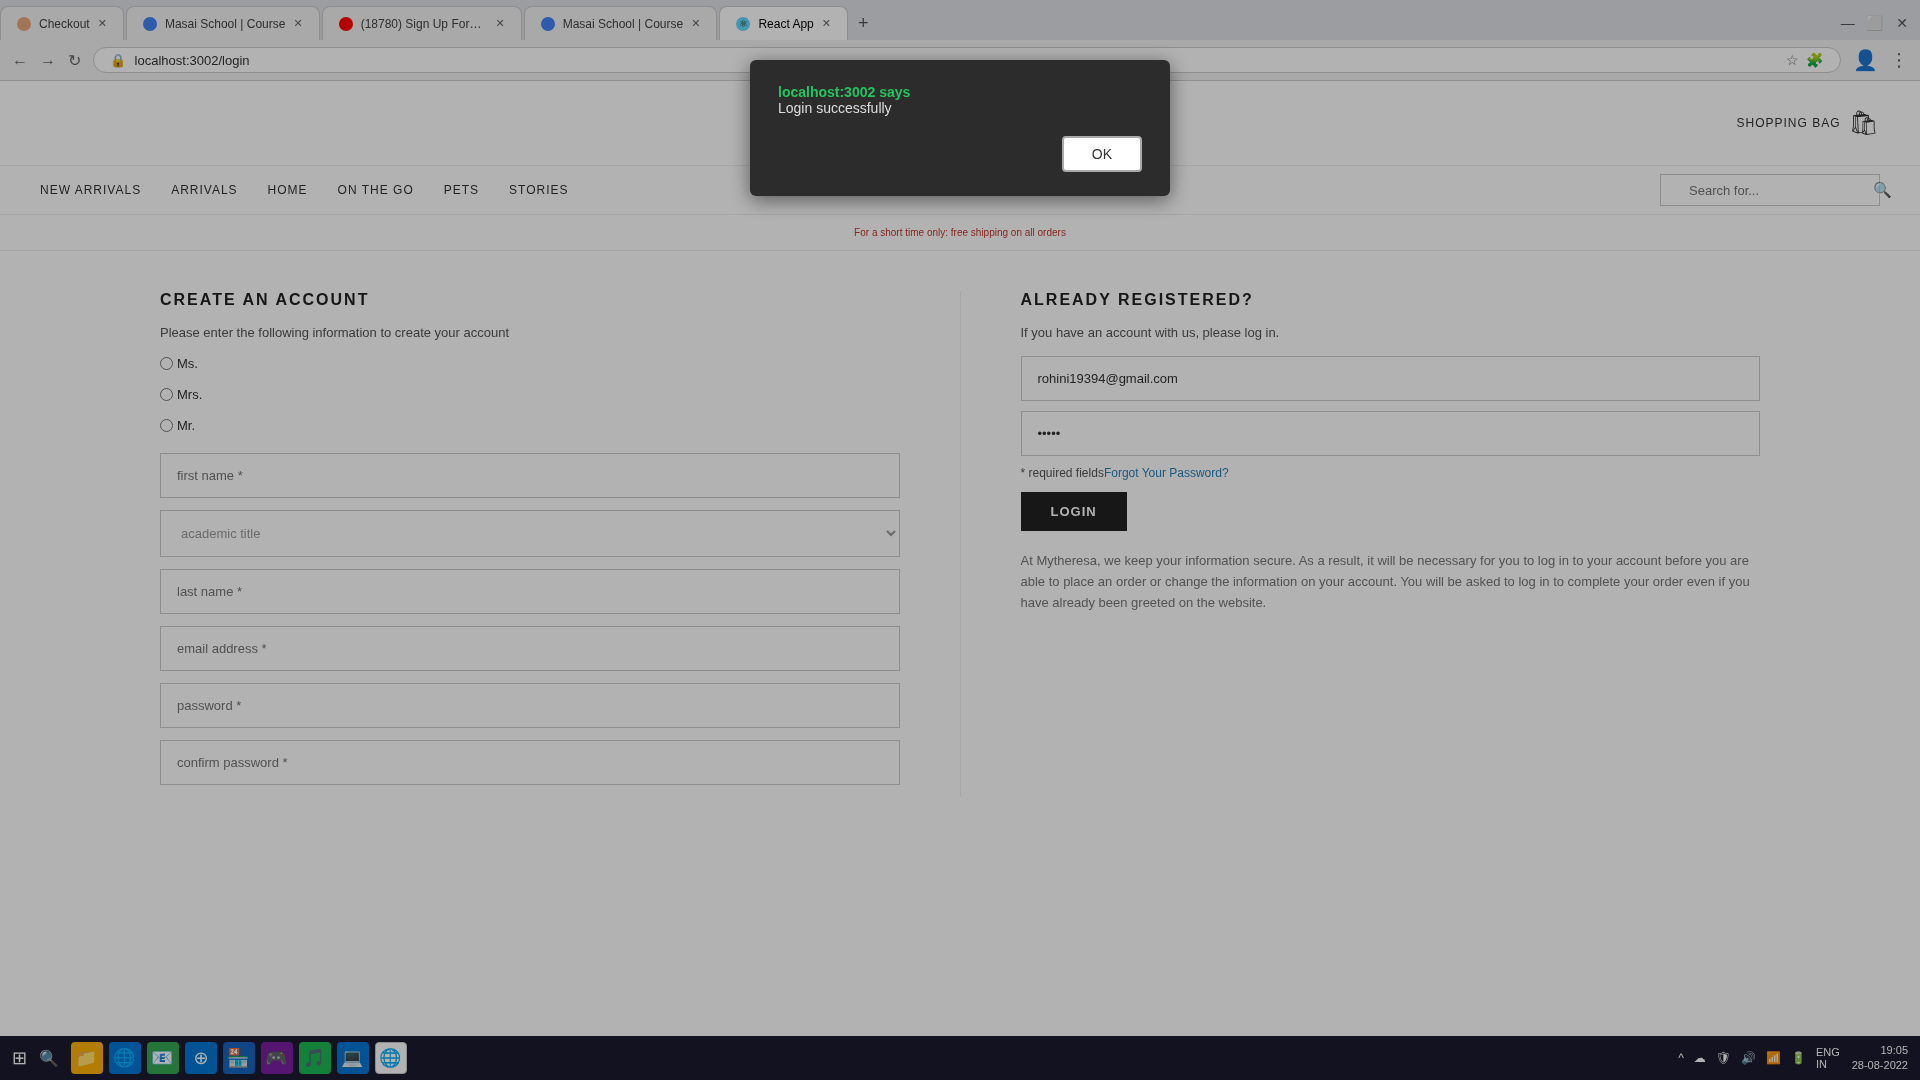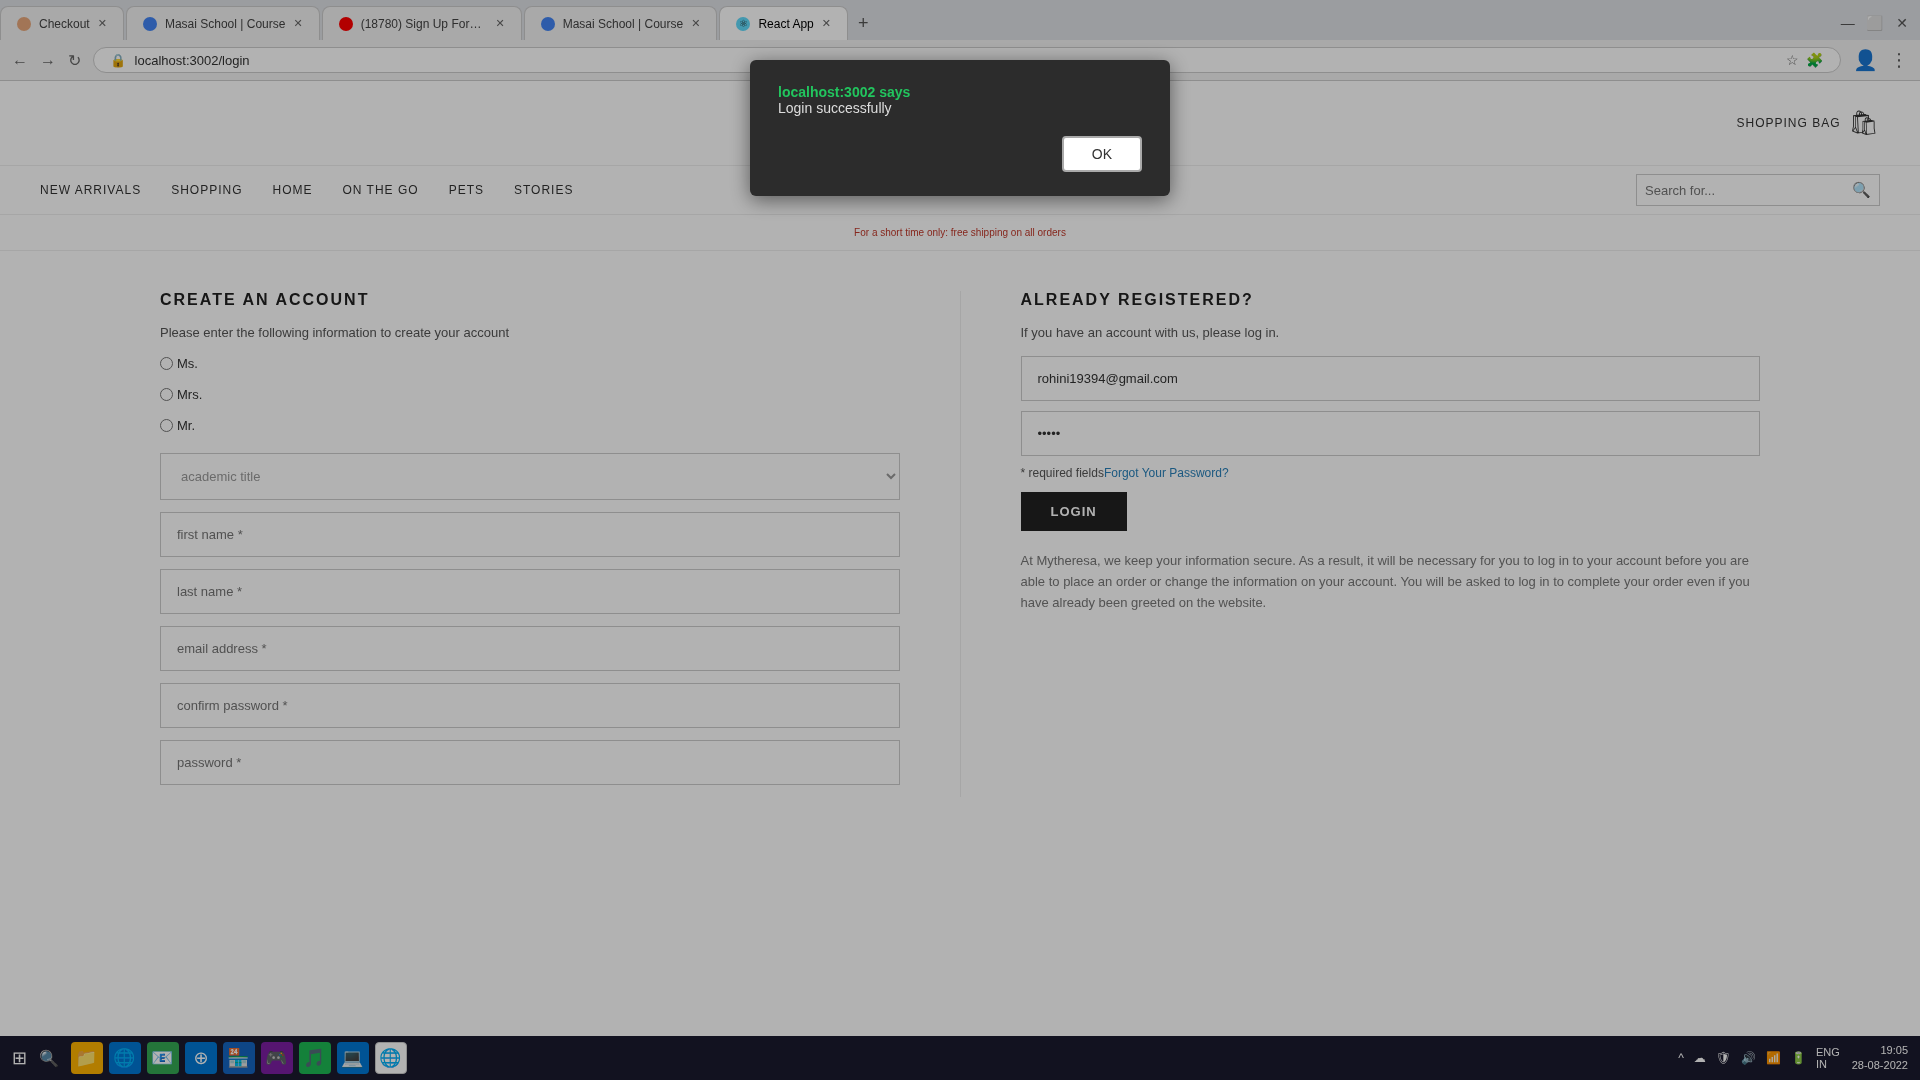--- a/index.html
+++ b/index.html
@@ -119,22 +119,22 @@
       border-bottom: 1px solid #eee;
       gap: 40px;
     }
     .main-nav-links { display: flex; gap: 30px; font-size: 12px; color: #333; letter-spacing: 1px; }
     .main-nav-links a { text-decoration: none; color: #333; cursor: pointer; }
     .search-bar {
       margin-left: auto;
       display: flex;
       align-items: center;
       border: 1px solid #ccc;
-      padding: 6px 8px;
-      width: 244px;
+      padding: 6px 28px;
+      width: 220px;
       gap: 8px;
     }
     .search-bar input { border: none; outline: none; font-size: 13px; flex: 1; color: #999; }
     .search-icon { font-size: 15px; color: #333; cursor: pointer; }
 
     .promo-bar {
       text-align: center;
       padding: 12px;
       font-size: 10px;
       color: #c0392b;
@@ -364,21 +364,21 @@
     <div class="site-logo">MYTHERESA</div>
     <div class="shopping-bag">
       <span>SHOPPING BAG</span>
       <span class="bag-icon">🛍</span>
     </div>
   </div>
 
   <div class="main-nav">
     <div class="main-nav-links">
       <a>NEW ARRIVALS</a>
-      <a>SHOPPING</a>
+      <a>ARRIVALS</a>
       <a>HOME</a>
       <a>ON THE GO</a>
       <a>PETS</a>
       <a>STORIES</a>
     </div>
     <div class="search-bar">
       <input type="text" placeholder="Search for..." style="">
       <span class="search-icon">🔍</span>
     </div>
   </div>
@@ -397,41 +397,41 @@
           <input type="radio" name="salutation" style=""> Ms.
         </label>
         <label>
           <input type="radio" name="salutation" style=""> Mrs.
         </label>
         <label>
           <input type="radio" name="salutation" style=""> Mr.
         </label>
       </div>
       <div class="form-field">
+        <input type="text" placeholder="first name *" style="">
+      </div>
+      <div class="form-field">
         <select>
           <option>academic title</option>
           <option>Dr.</option>
           <option>Prof.</option>
           <option>Prof. Dr.</option>
         </select>
       </div>
       <div class="form-field">
-        <input type="text" placeholder="first name *" style="">
-      </div>
-      <div class="form-field">
         <input type="text" placeholder="last name *" style="">
       </div>
       <div class="form-field">
         <input type="email" placeholder="email address *" style="">
       </div>
       <div class="form-field">
+        <input type="password" placeholder="password *" style="">
+      </div>
+      <div class="form-field">
         <input type="password" placeholder="confirm password *" style="">
-      </div>
-      <div class="form-field">
-        <input type="password" placeholder="password *" style="">
       </div>
     </div>
 
     <div class="already-registered">
       <h2 class="section-title">ALREADY REGISTERED?</h2>
       <p class="section-subtitle">If you have an account with us, please log in.</p>
       <div class="login-form-field">
         <input type="email" value="rohini19394@gmail.com" style="">
       </div>
       <div class="login-form-field">

